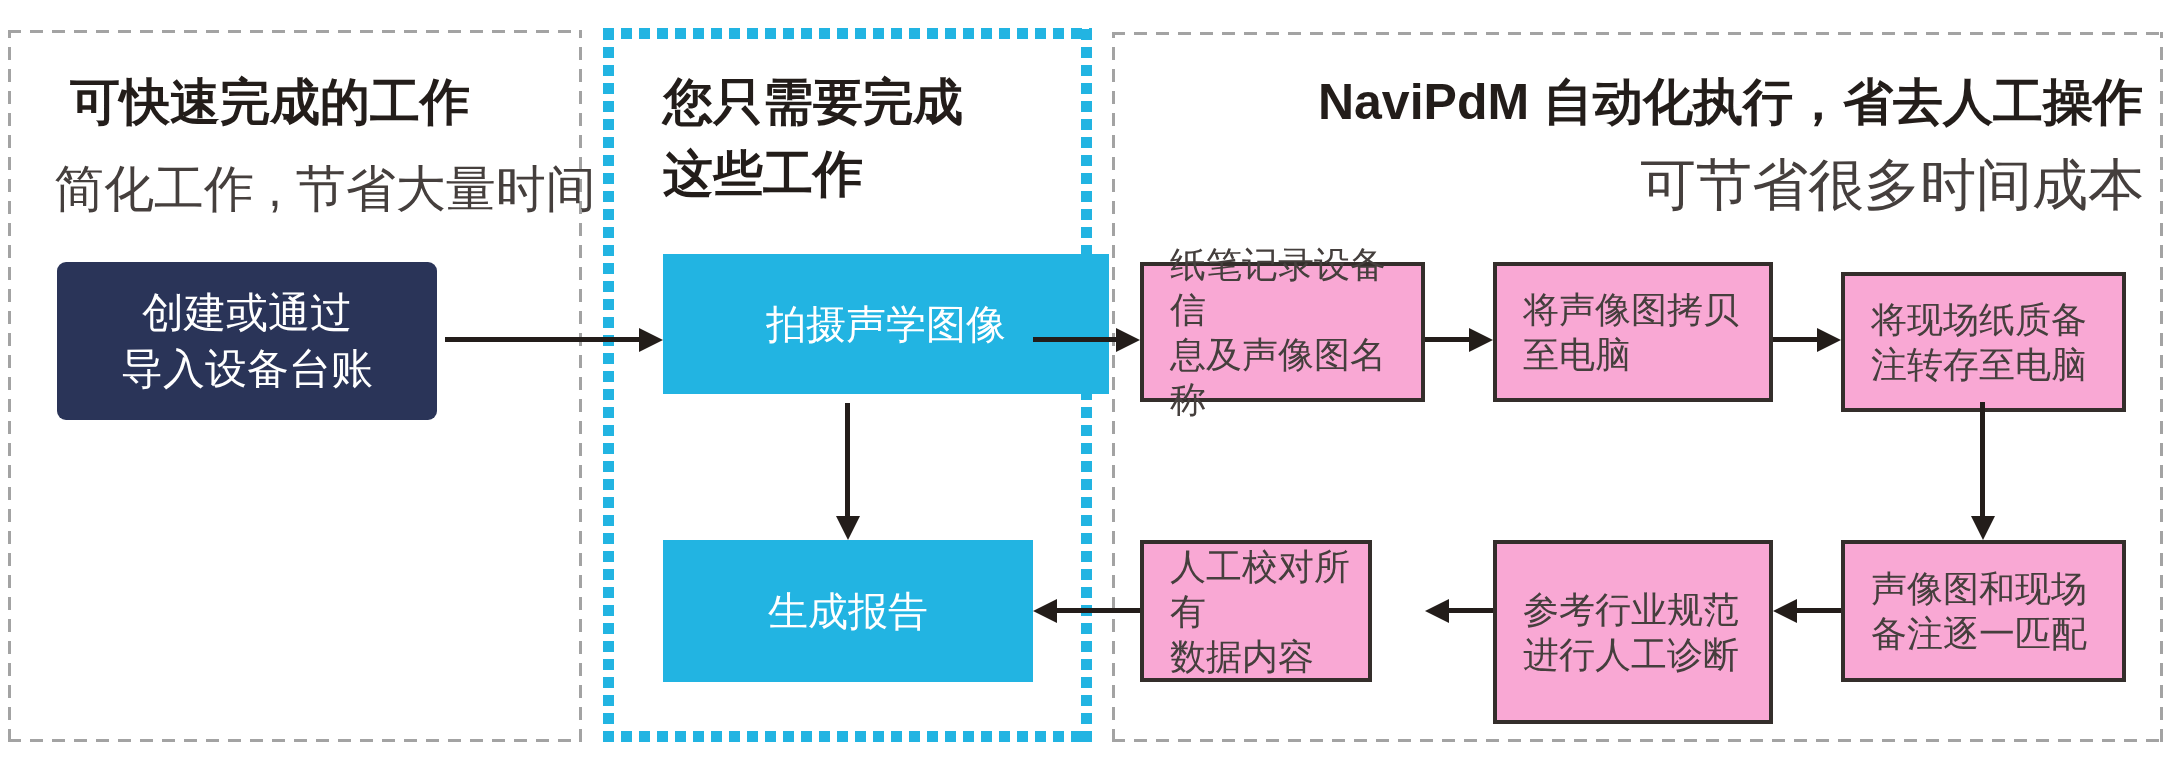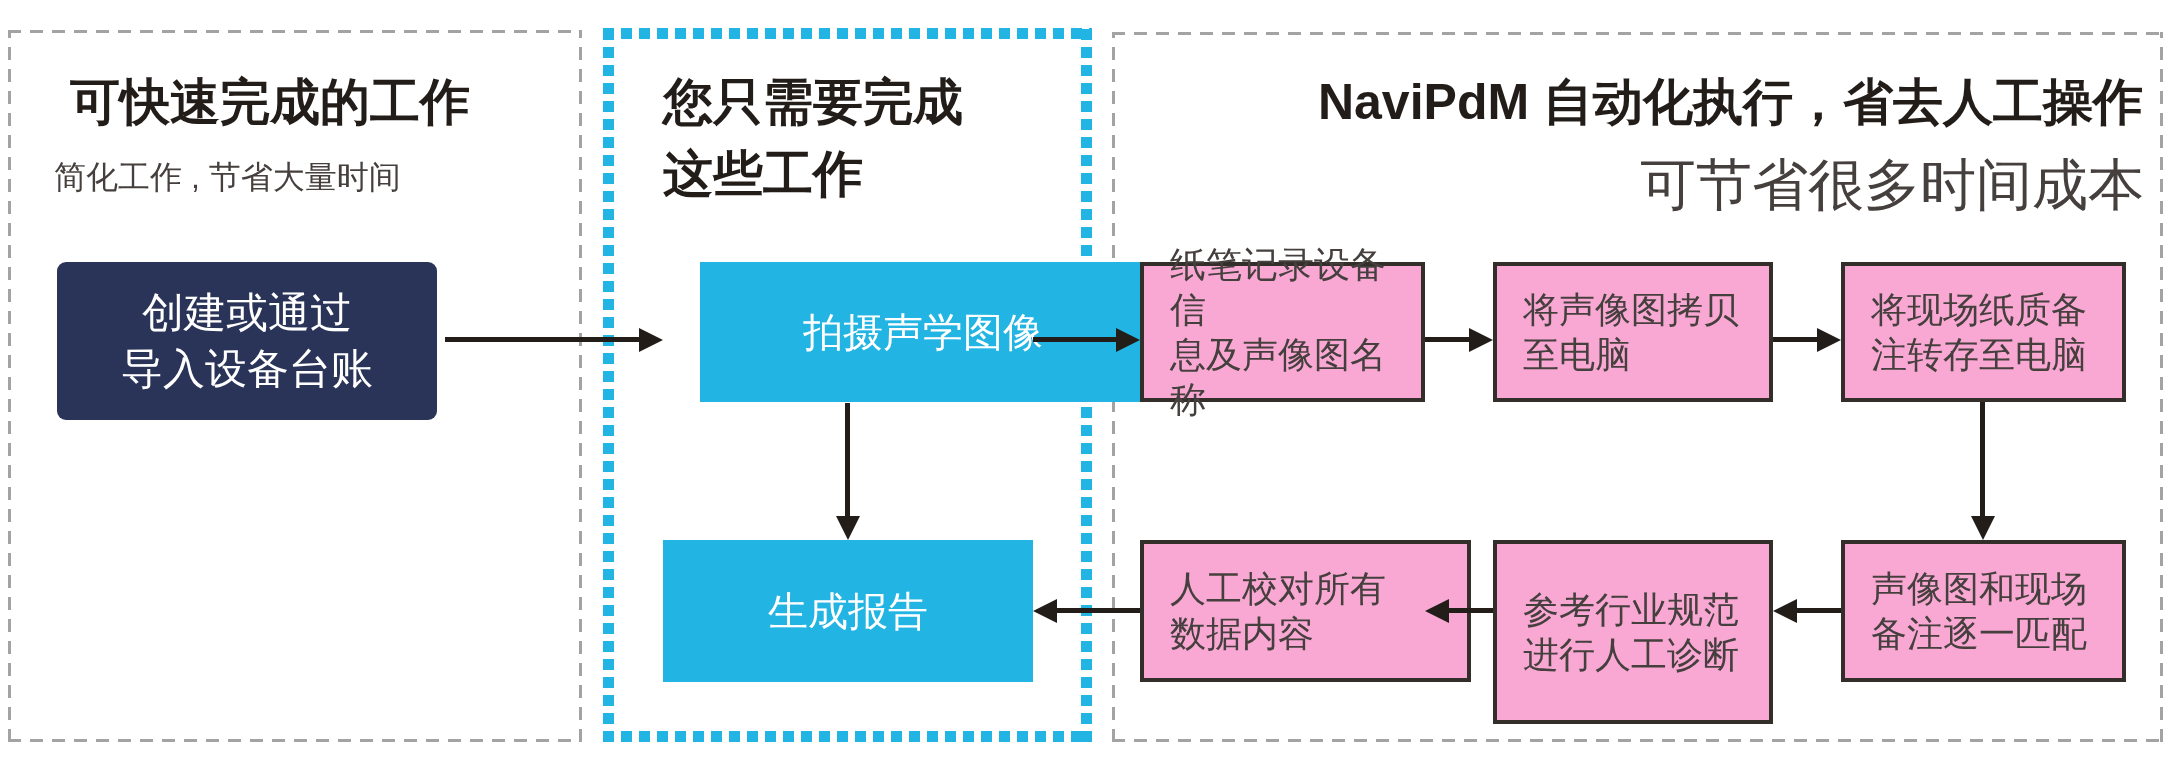--- a/index.html
+++ b/index.html
@@ -51,59 +51,59 @@
 </head>
 <body>
 
 <div class="stage">
 
   <div class="panel dash-gray" style="left:8px;top:30px;width:574px;height:712px;"></div>
   <div class="panel dash-cyan" style="left:603px;top:28px;width:489px;height:714px;"></div>
   <div class="panel dash-gray" style="left:1112px;top:32px;width:1051px;height:710px;"></div>
 
   <div class="title" style="left:52px;top:66px;margin-left:18px;">可快速完成的工作</div>
-  <div class="subtitle" style="left:54px;top:156px;font-size:32px;">简化工作 , 节省大量时间</div>
+  <div class="subtitle" style="left:54px;top:156px;font-size:50px;">简化工作 , 节省大量时间</div>
   <div class="node node-navy centered" style="left:57px;top:262px;width:380px;height:158px;border-radius:9px;">
     <div>创建或通过</div>
     <div>导入设备台账</div>
   </div>
 
   <div class="title" style="left:663px;top:66px;">您只需要完成</div>
   <div class="title" style="left:663px;top:138px;">这些工作</div>
-  <div class="node node-cyan centered" style="left:663px;top:262px;width:446px;height:140px;margin-left:37px;">
+  <div class="node node-cyan centered" style="left:663px;top:254px;width:446px;height:140px;">
     <div>拍摄声学图像</div>
   </div>
   <div class="node node-cyan centered" style="left:663px;top:540px;width:370px;height:142px;">
     <div>生成报告</div>
   </div>
 
   <div class="title" style="right:33px;top:66px;">NaviPdM 自动化执行，省去人工操作</div>
   <div class="subtitle" style="right:32px;top:148px;font-size:56px;">可节省很多时间成本</div>
 
   <div class="node node-white" style="left:1140px;top:262px;width:285px;height:140px;">
     <div>纸笔记录设备信</div>
     <div>息及声像图名称</div>
   </div>
   <div class="node node-white" style="left:1493px;top:262px;width:280px;height:140px;">
     <div>将声像图拷贝</div>
     <div>至电脑</div>
   </div>
-  <div class="node node-white" style="left:1841px;top:262px;width:285px;height:140px;">
+  <div class="node node-white" style="left:1841px;top:272px;width:285px;height:140px;">
     <div>将现场纸质备</div>
     <div>注转存至电脑</div>
   </div>
   <div class="node node-white" style="left:1841px;top:540px;width:285px;height:142px;">
     <div>声像图和现场</div>
     <div>备注逐一匹配</div>
   </div>
   <div class="node node-white" style="left:1493px;top:540px;width:280px;height:184px;">
     <div>参考行业规范</div>
     <div>进行人工诊断</div>
   </div>
-  <div class="node node-white" style="left:1140px;top:540px;width:331px;height:142px;">
+  <div class="node node-white" style="left:1140px;top:540px;width:232px;height:142px;">
     <div>人工校对所有</div>
     <div>数据内容</div>
   </div>
 
   <div>
     <div class="line" style="left:445px;top:337px;width:196px;height:5px;"></div>
     <div class="tri tri-r" style="left:639px;top:328px;"></div>
   </div>
   <div>
     <div class="line" style="left:1033px;top:337px;width:85px;height:5px;"></div>

